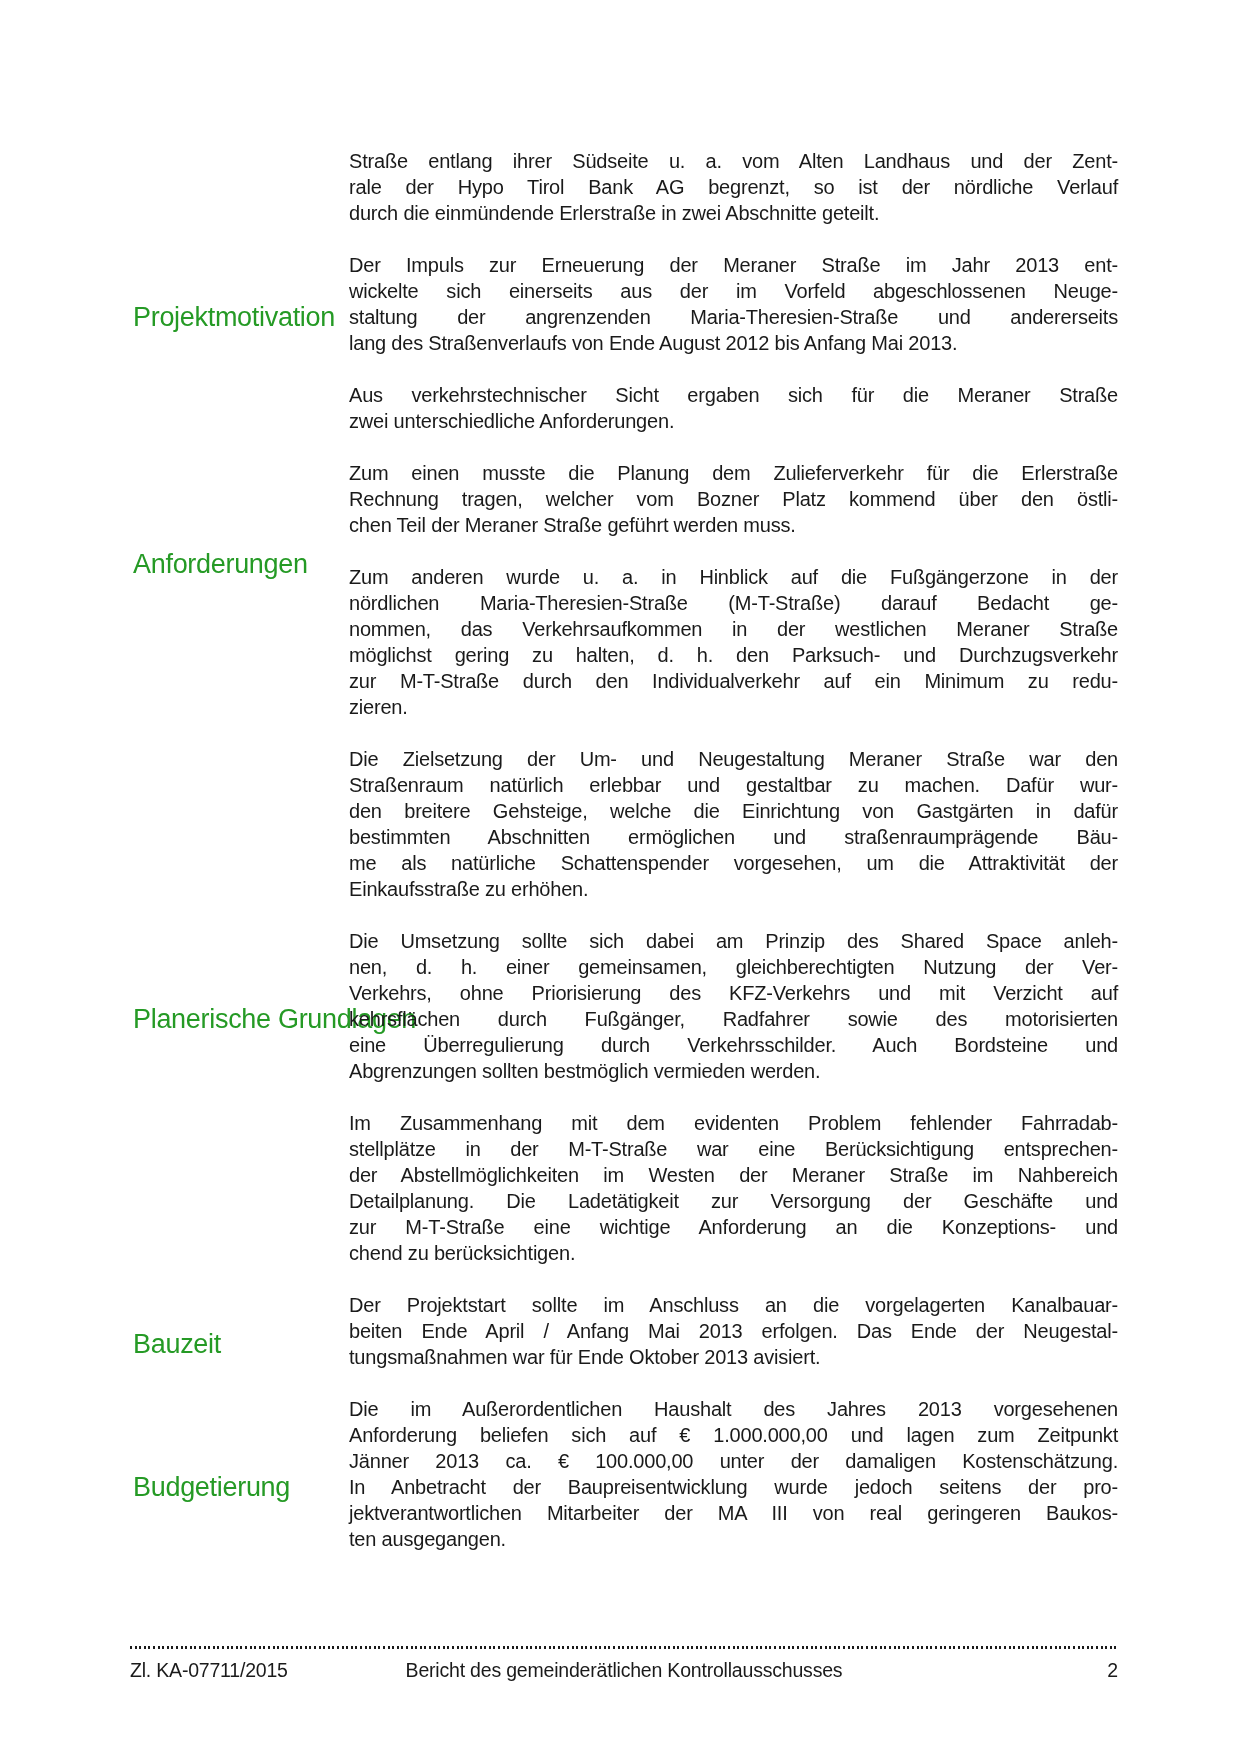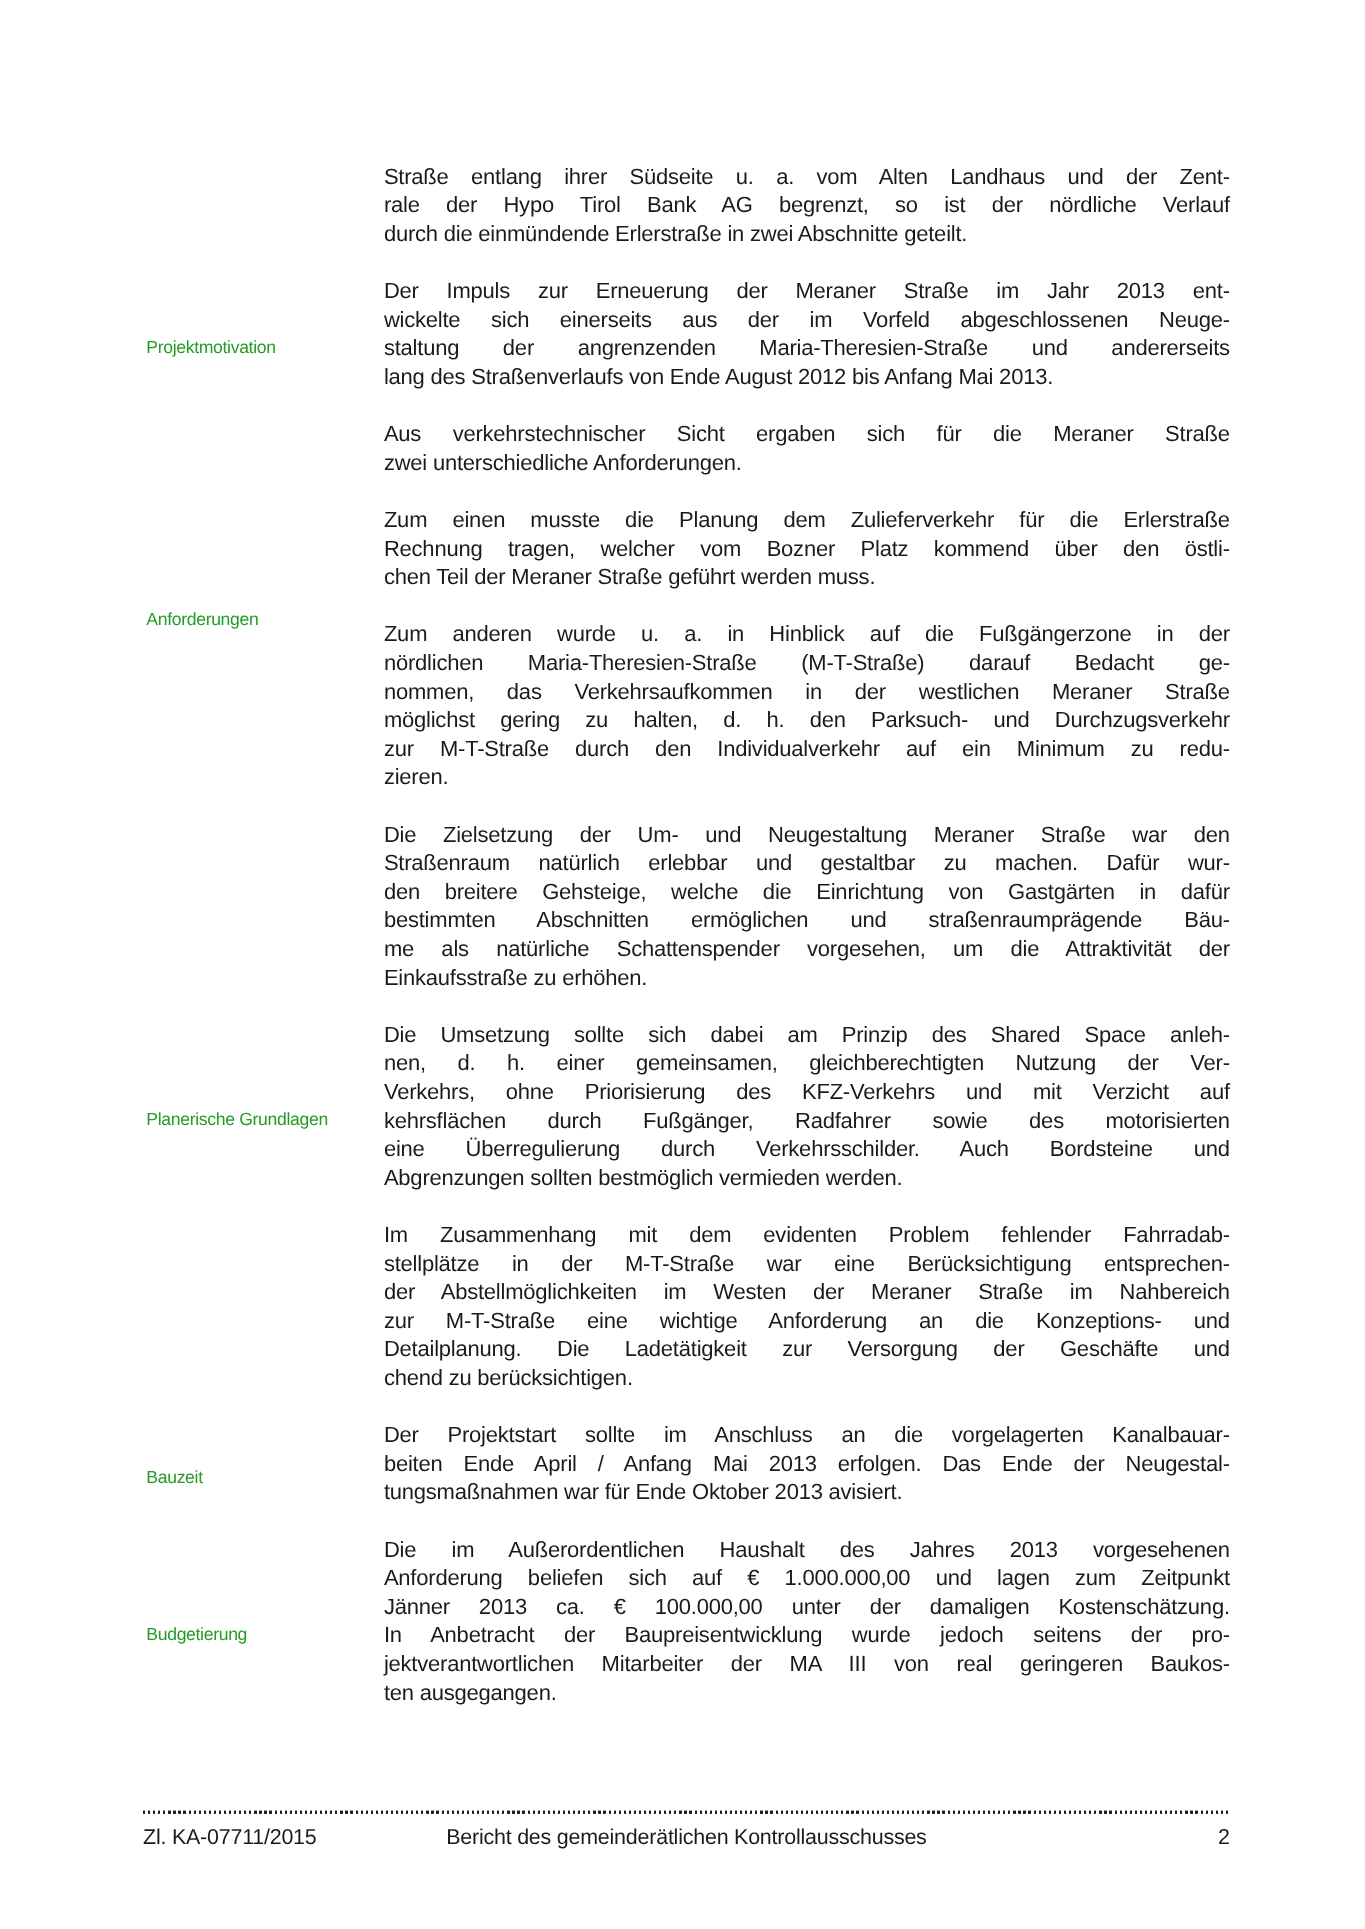--- a/index.html
+++ b/index.html
@@ -27,21 +27,21 @@
     width: 985px;
   }
   .section {
     display: flex;
     align-items: center;
   }
   .label-col {
     flex: 0 0 216px;
     width: 216px;
     color: var(--label-green, #259A25);
-    font-size: 16px;
+    font-size: 27px;
     line-height: 26px;
     letter-spacing: -0.3px;
     white-space: nowrap;
   }
   .text-col {
     flex: 0 0 769px;
     width: 769px;
   }
   .para {
     margin: 0 0 26px 0;
@@ -148,22 +148,22 @@
             <div class="line">nen, d. h. einer gemeinsamen, gleichberechtigten Nutzung der Ver-</div>
             <div class="line">Verkehrs, ohne Priorisierung des KFZ-Verkehrs und mit Verzicht auf</div>
             <div class="line">kehrsflächen durch Fußgänger, Radfahrer sowie des motorisierten</div>
             <div class="line">eine Überregulierung durch Verkehrsschilder. Auch Bordsteine und</div>
             <div class="line last">Abgrenzungen sollten bestmöglich vermieden werden.</div>
           </div>
           <div class="para">
             <div class="line">Im Zusammenhang mit dem evidenten Problem fehlender Fahrradab-</div>
             <div class="line">stellplätze in der M-T-Straße war eine Berücksichtigung entsprechen-</div>
             <div class="line">der Abstellmöglichkeiten im Westen der Meraner Straße im Nahbereich</div>
+            <div class="line">Detailplanung. Die Ladetätigkeit zur Versorgung der Geschäfte und</div>
             <div class="line">zur M-T-Straße eine wichtige Anforderung an die Konzeptions- und</div>
-            <div class="line">Detailplanung. Die Ladetätigkeit zur Versorgung der Geschäfte und</div>
             <div class="line last">chend zu berücksichtigen.</div>
           </div>
         </div>
       </div>
       <div class="section">
         <div class="label-col">Bauzeit</div>
         <div class="text-col">
           <div class="para">
             <div class="line">Der Projektstart sollte im Anschluss an die vorgelagerten Kanalbauar-</div>
             <div class="line">beiten Ende April / Anfang Mai 2013 erfolgen. Das Ende der Neugestal-</div>

